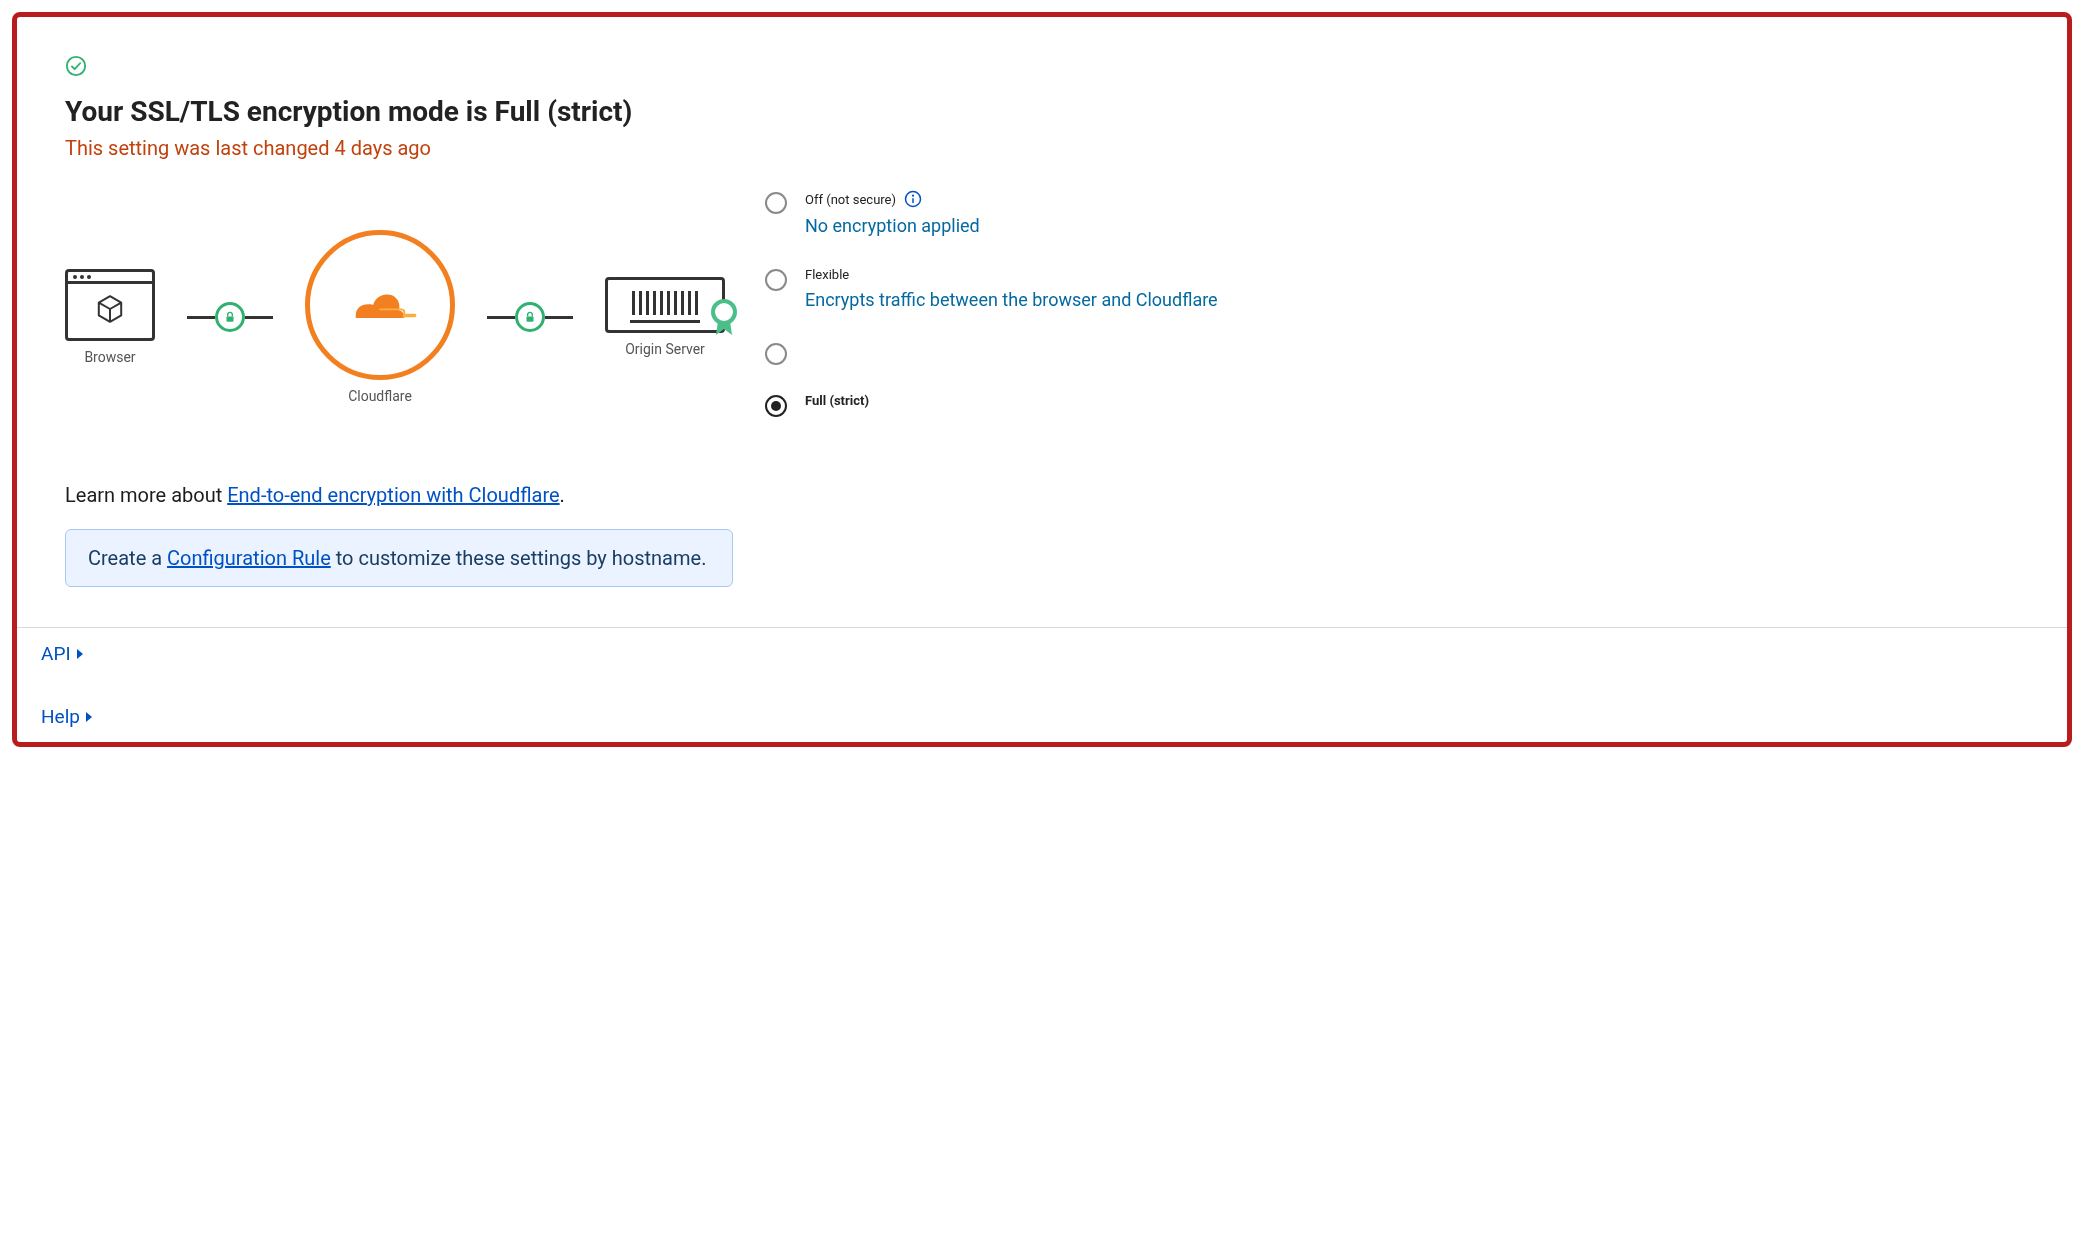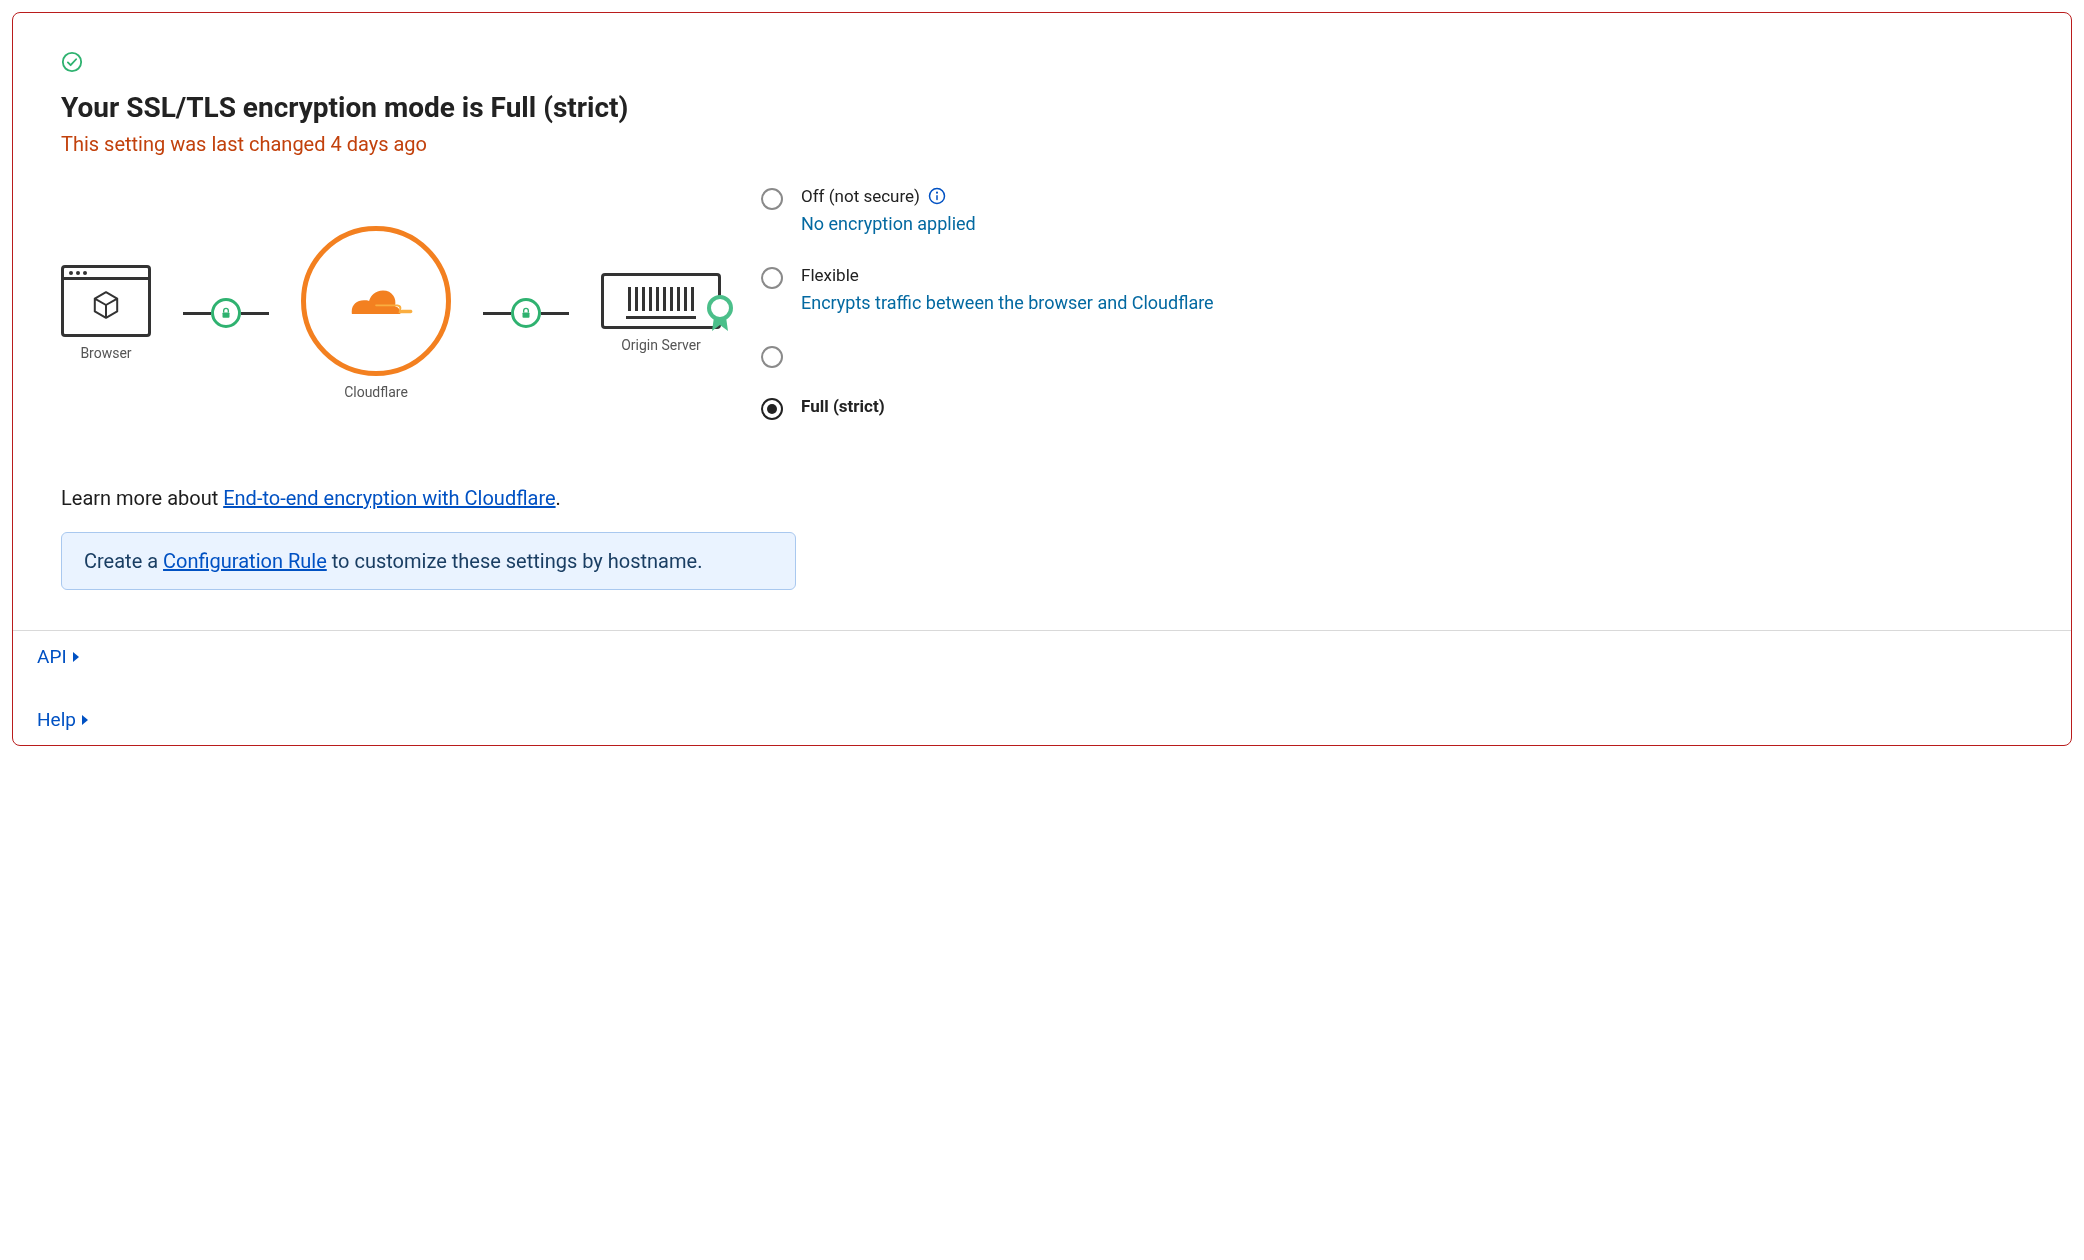--- a/index.html
+++ b/index.html
@@ -4,21 +4,21 @@
 <style>
   * { box-sizing: border-box; }
   body {
     margin: 0;
     padding: 12px;
     font-family: -apple-system, BlinkMacSystemFont, "Segoe UI", Roboto, Helvetica, Arial, sans-serif;
     background: #fff;
     color: #1d1d1d;
   }
   .card {
-    border: 1px solid #b91c1c;
+    border: 5px solid #b91c1c;
     border-radius: 8px;
     overflow: hidden;
   }
   .card-body {
     padding: 38px 48px 40px 48px;
   }
   .check-icon { margin-bottom: 14px; }
   .title {
     font-size: 28px;
     font-weight: 700;
@@ -168,21 +168,21 @@
   .radio.selected {
     border-color: #222;
   }
   .radio.selected::after {
     content: "";
     width: 10px; height: 10px;
     background: #222;
     border-radius: 50%;
   }
   .opt-title {
-    font-size: 17px;
+    font-size: 13px;
     color: #222;
     display: flex;
     align-items: center;
     gap: 8px;
   }
   .opt-title.bold { font-weight: 700; }
   .opt-desc {
     font-size: 18px;
     color: #0369a1;
     margin-top: 4px;
@@ -197,21 +197,21 @@
     font-size: 20px;
     margin-top: 38px;
   }
   .link {
     color: #0051c3;
     text-decoration: underline;
     cursor: pointer;
   }
   .banner {
     margin-top: 22px;
-    width: 735px;
+    width: 668px;
     background: #eaf3ff;
     border: 1px solid #a9c8ef;
     border-radius: 6px;
     padding: 16px 22px;
     font-size: 20px;
     color: #1a3e63;
   }
   .banner .link { color: #0051c3; }
 
   

